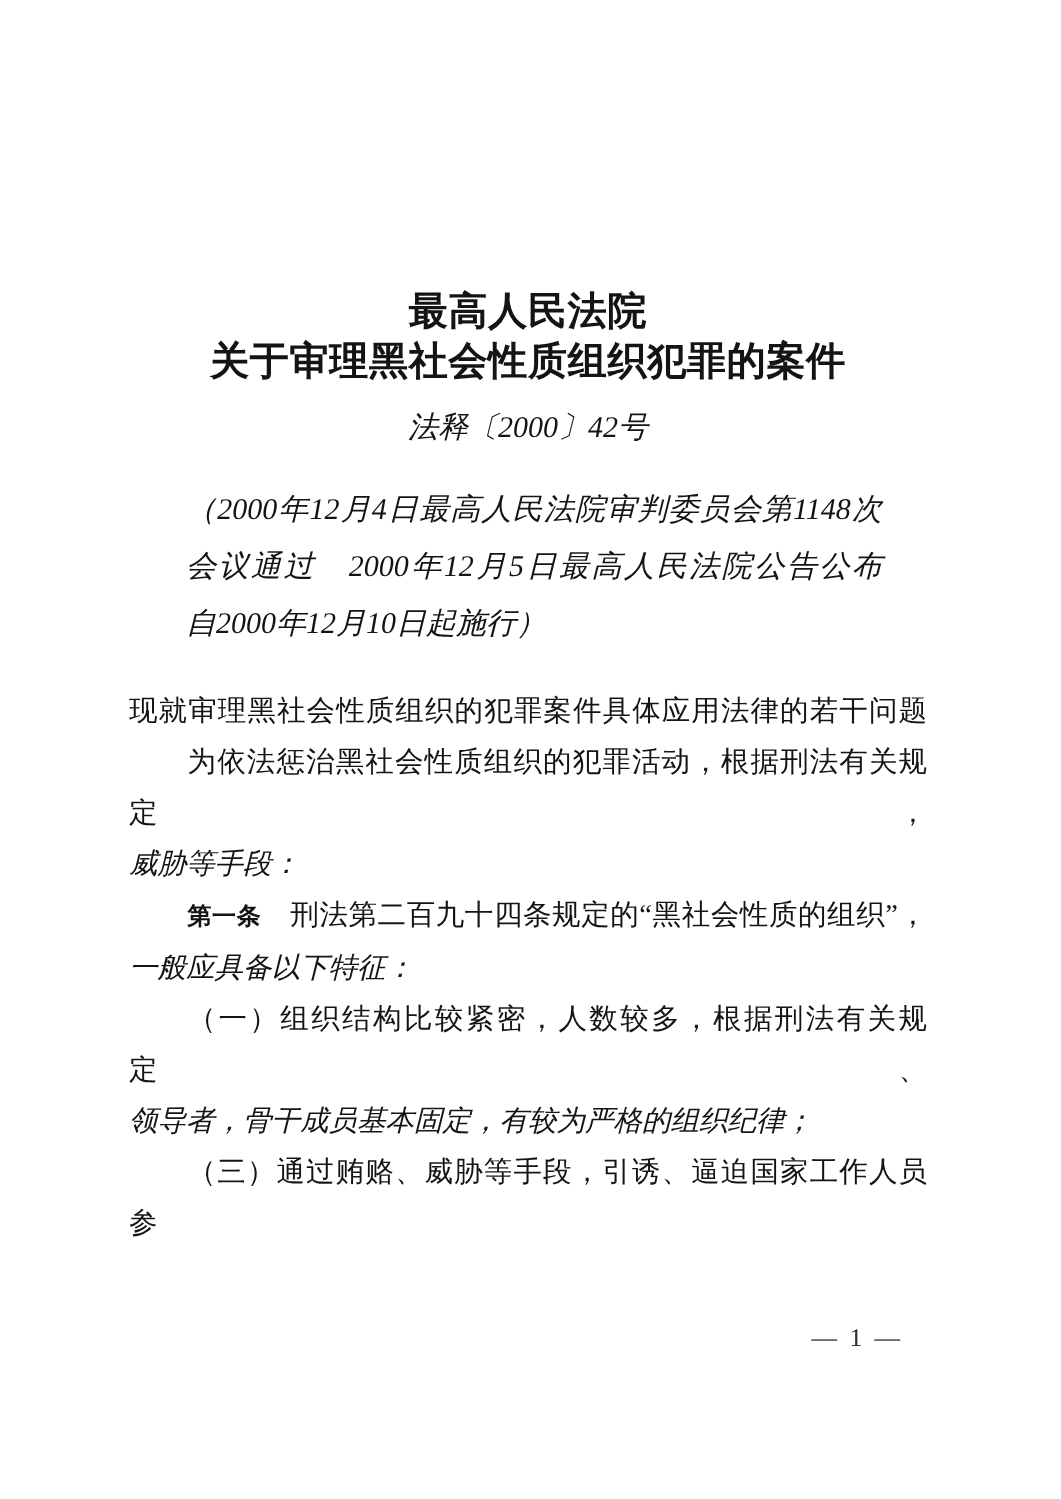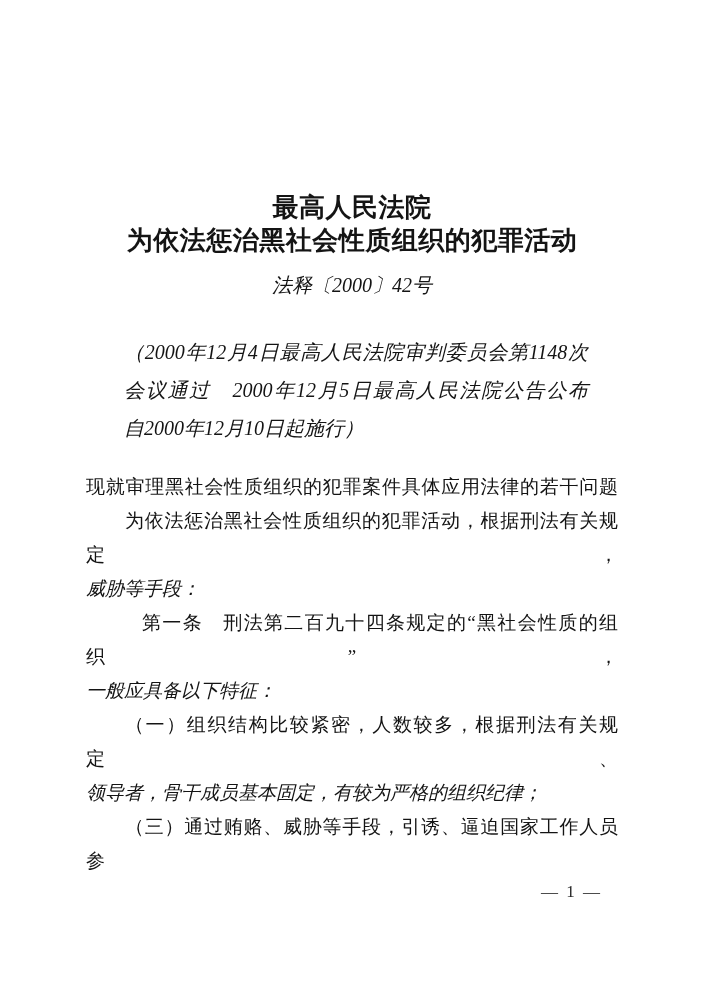--- a/index.html
+++ b/index.html
@@ -28,21 +28,21 @@
     letter-spacing: 0.5px;
   }
   .doc-number {
     margin-top: 16px;
     text-align: center;
     font-size: 20px;
     font-style: italic;
     line-height: 24px;
   }
   .preamble {
-    margin-top: 36px;
+    margin-top: 24px;
     margin-left: 38px;
     margin-right: 30px;
     font-size: 20px;
     font-style: italic;
     line-height: 38px;
   }
   .body-text {
     margin-top: 23px;
     font-size: 19px;
     line-height: 34px;
@@ -51,43 +51,42 @@
     text-align: justify;
     text-align-last: justify;
   }
   .lline {
     text-align: justify;
     text-align-last: left;
     font-style: italic;
   }
   .indent { text-indent: 39px; }
   .article-lead {
-    font-weight: 400;
+    font-weight: 700;
     font-family: "Liberation Sans", "DejaVu Sans", sans-serif;
-    font-size: 19px;
-    margin-left: 17px;
+    font-size: 16px;
   }
   .page-footer {
     position: absolute;
     top: 882px;
     right: 105px;
     font-size: 17px;
     color: #2b2b2b;
     letter-spacing: 2px;
   }
 </style>
 </head>
 <body>
 
 <div class="page">
   <div class="content">
 
     <div class="doc-title">
       <div>最高人民法院</div>
-      <div>为依法惩治黑社会性质组织的犯罪活动</div>
+      <div>关于审理黑社会性质组织犯罪的案件</div>
     </div>
 
     <div class="doc-number">法释〔2000〕42号</div>
 
     <div class="preamble">
       <div class="jline">（2000年12月4日最高人民法院审判委员会第1148次</div>
       <div class="jline">会议通过　2000年12月5日最高人民法院公告公布</div>
       <div class="lline">自2000年12月10日起施行）</div>
     </div>
 

